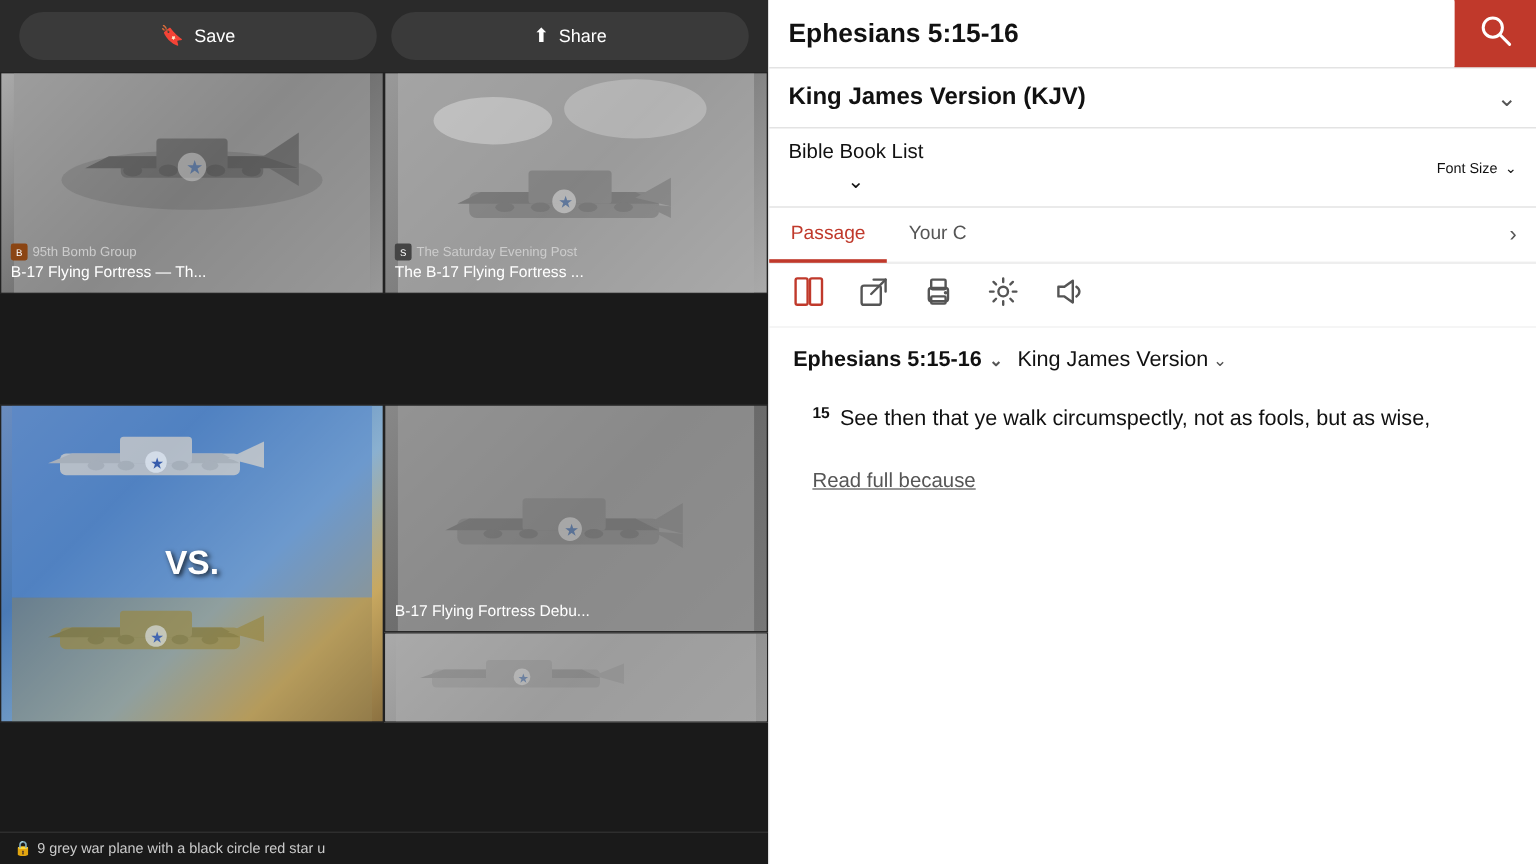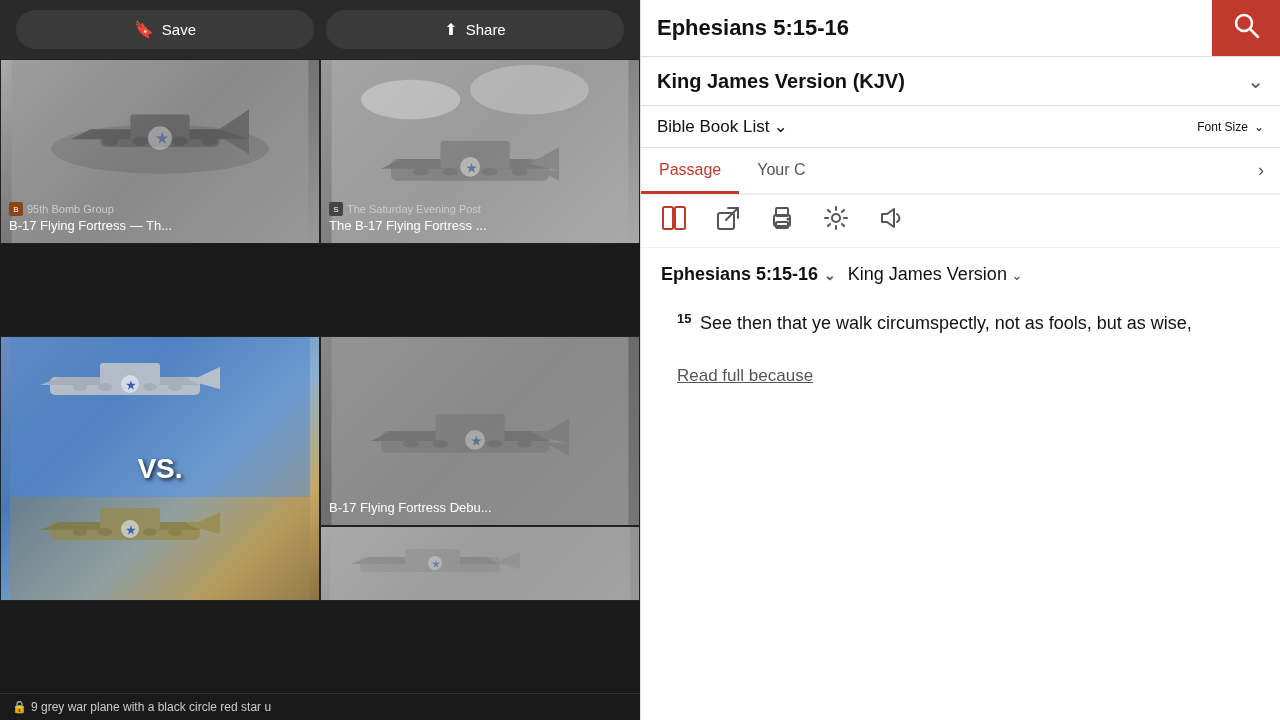--- a/index.html
+++ b/index.html
@@ -221,20 +221,21 @@
     .book-list-btn {
       display: flex;
       align-items: center;
       gap: 4px;
       background: none;
       border: none;
       cursor: pointer;
       font-size: 17px;
       color: #111;
       font-weight: 500;
+      flex-direction: column;
     }
 
     .font-size-btn {
       margin-left: auto;
       display: flex;
       gap: 6px;
       background: none;
       border: none;
       cursor: pointer;
       font-size: 12px;

